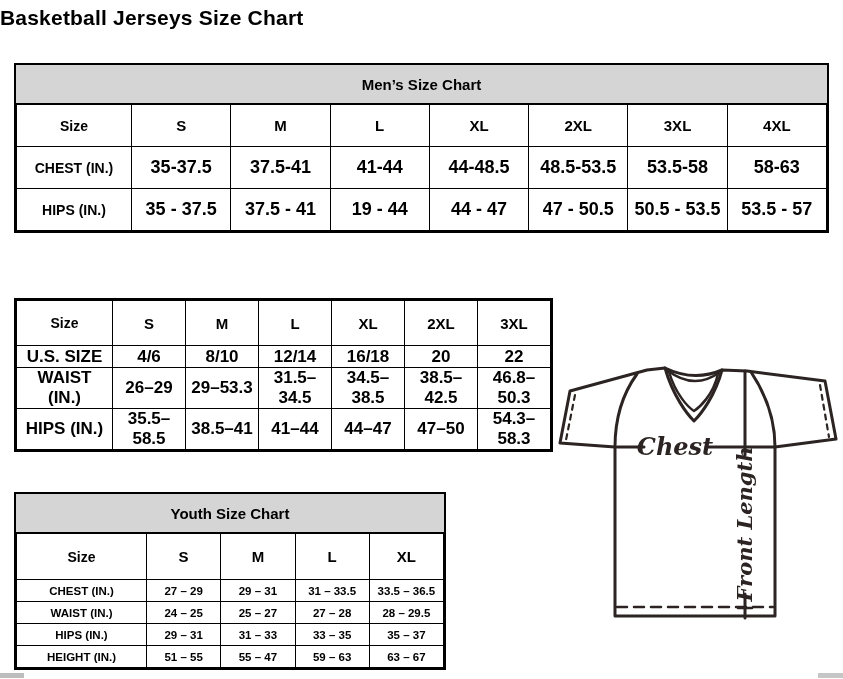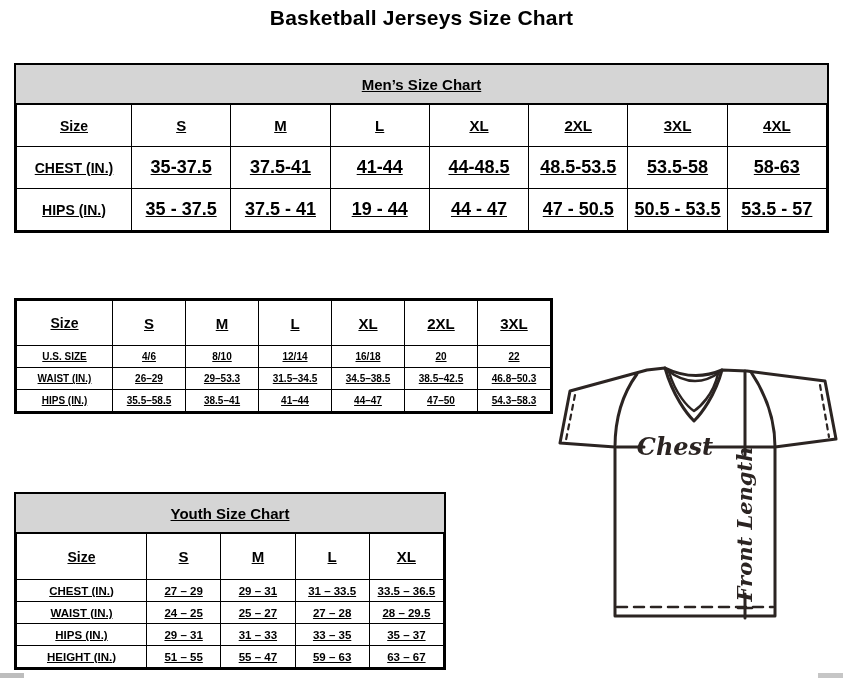--- a/index.html
+++ b/index.html
@@ -2,45 +2,45 @@
 <html><head>
 <meta charset="utf-8">
 <style>
   html,body{margin:0;padding:0;}
   body{
     width:843px;height:679px;position:relative;background:#ffffff;
     font-family:"Liberation Sans", sans-serif;color:#000;overflow:hidden;
   }
   *{box-sizing:border-box;}
   .page-title{
-    position:absolute;top:6px;left:0;width:843px;text-align:center;
+    position:absolute;top:6px;left:0;width:843px;text-align:left;
     font-size:21px;font-weight:bold;letter-spacing:.2px;
   }
   .chart{
-    position:absolute;border:2px solid #000;background:#fff;text-decoration:underline;
+    position:absolute;border:2px solid #000;background:#fff;
   }
   .chart .band{
     background:#d5d5d5;border-bottom:1px solid #000;
     text-align:center;font-weight:bold;font-size:15px;
     height:39px;line-height:39px;
   }
   table{border-collapse:collapse;width:100%;table-layout:fixed;}
   th,td{
     border:1px solid #000;text-align:center;vertical-align:middle;
     font-weight:bold;padding:0 2px;
   }
   
   .chart-men{left:14px;top:63px;width:815px;}
   .chart-men thead th{height:42px;font-size:15px;}
   .chart-men tbody th,.chart-men tbody td{height:42px;font-size:18px;}
   .chart-men th:first-child,.chart-men td:first-child{width:115px;font-size:14px;}
   
   .chart-women{left:14px;top:298px;width:539px;}
   .chart-women thead th{height:45px;font-size:15px;}
-  .chart-women tbody th,.chart-women tbody td{height:22px;font-size:10px;}
+  .chart-women tbody th,.chart-women tbody td{height:22px;font-size:17px;}
   .chart-women th:first-child,.chart-women td:first-child{width:96px;}
   .chart-women thead th:first-child{font-size:14px;}
   
   .chart-youth{left:14px;top:492px;width:432px;}
   .chart-youth thead th{height:46px;font-size:15px;}
   .chart-youth tbody th,.chart-youth tbody td{height:22px;font-size:11.5px;}
   .chart-youth th:first-child,.chart-youth td:first-child{width:130px;}
   .chart-youth thead th:first-child{font-size:14px;}
   
   .jersey-wrap{position:absolute;left:557px;top:358px;width:286px;height:284px;}

